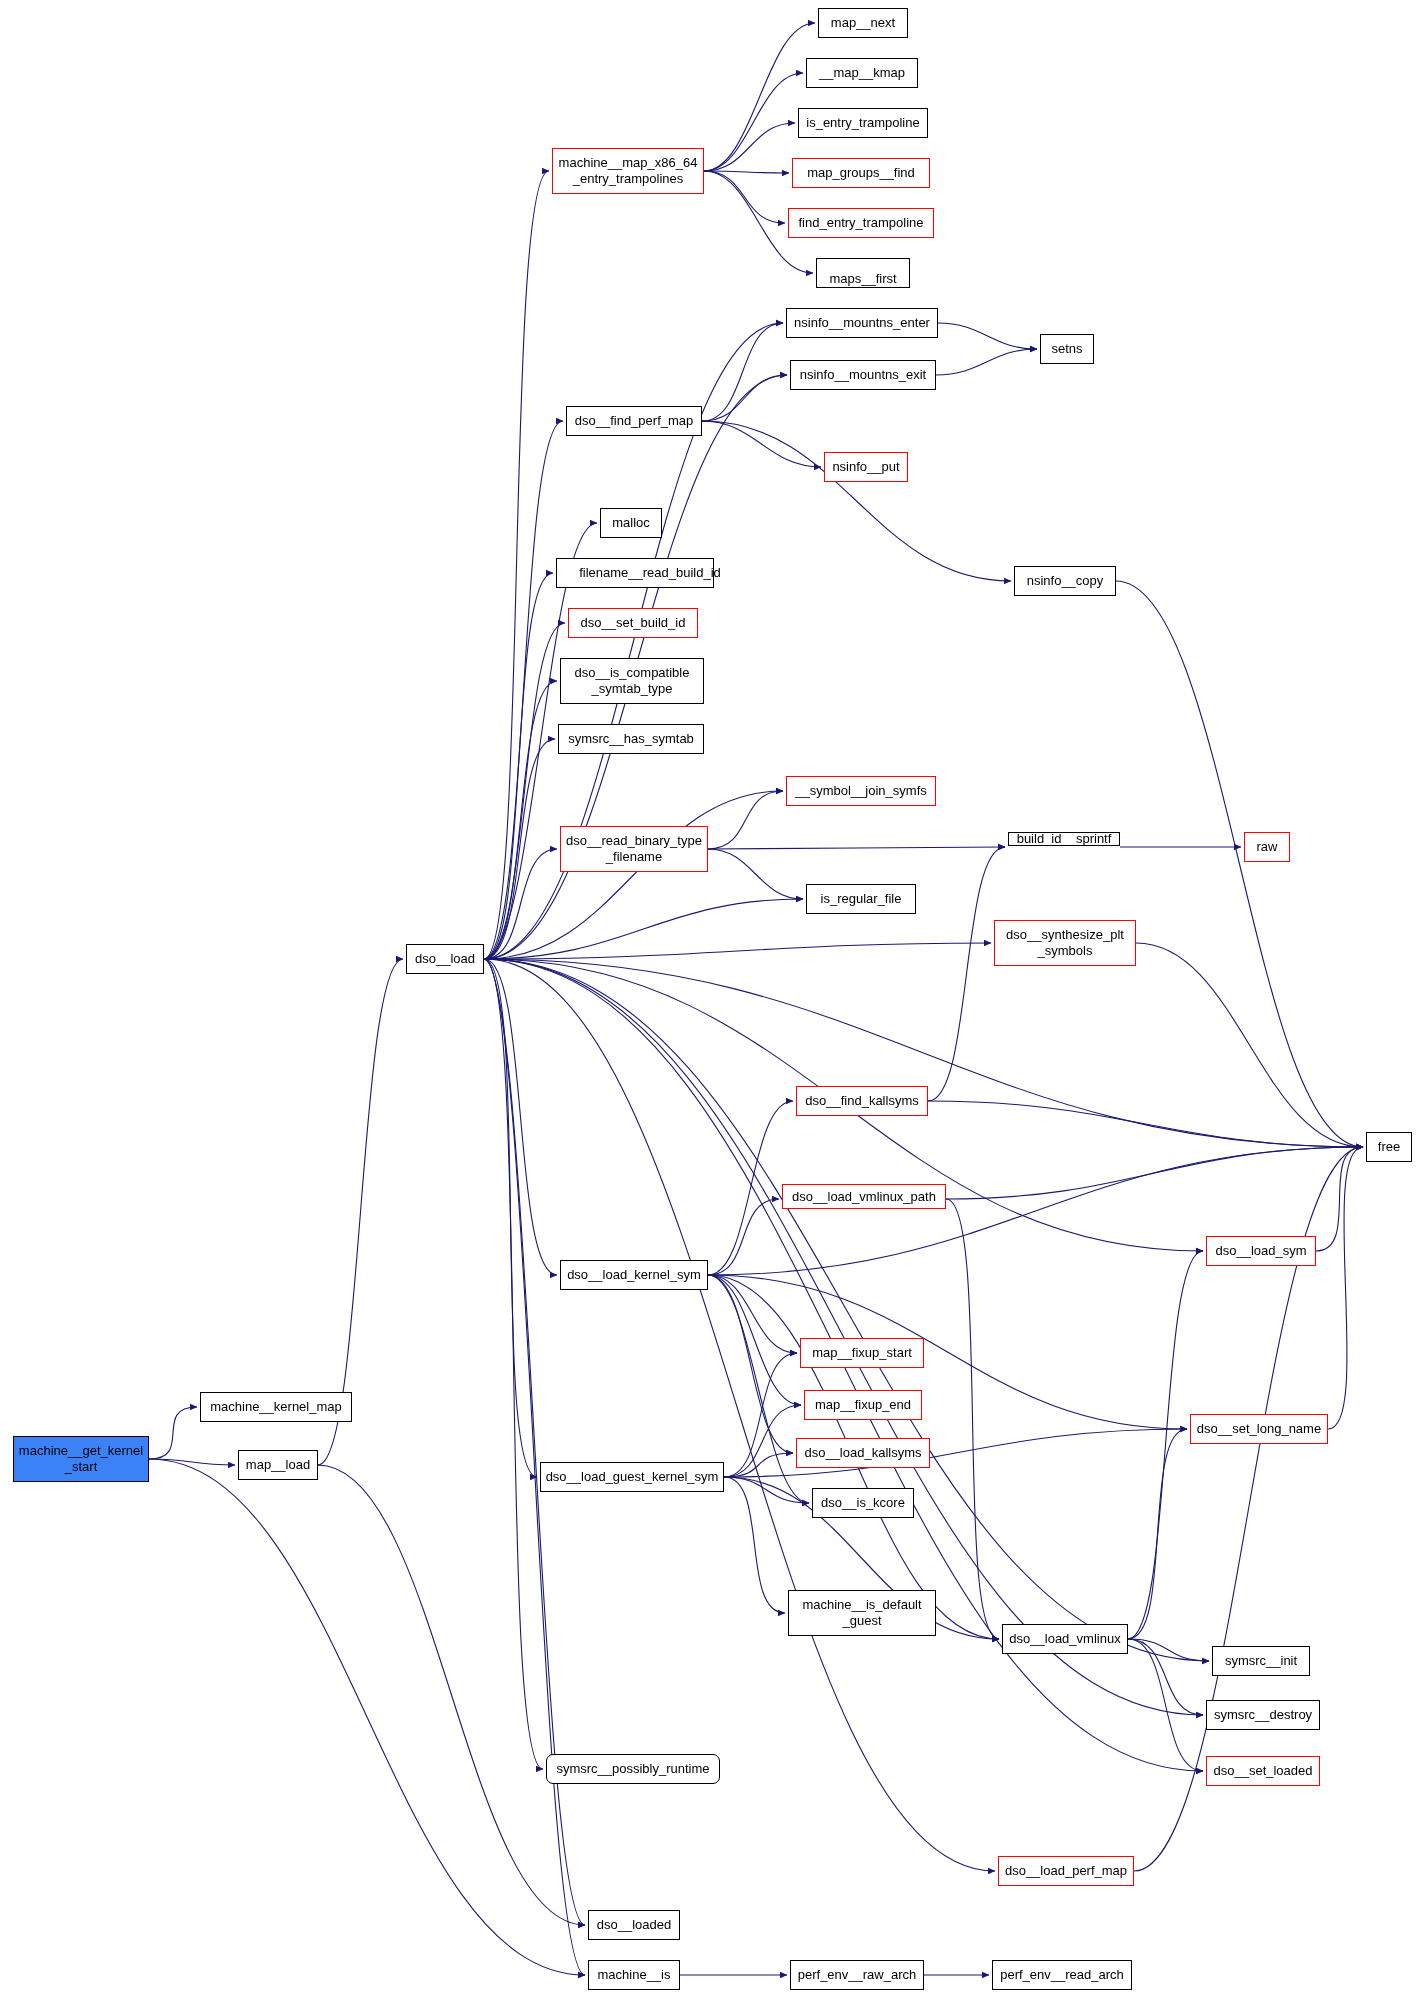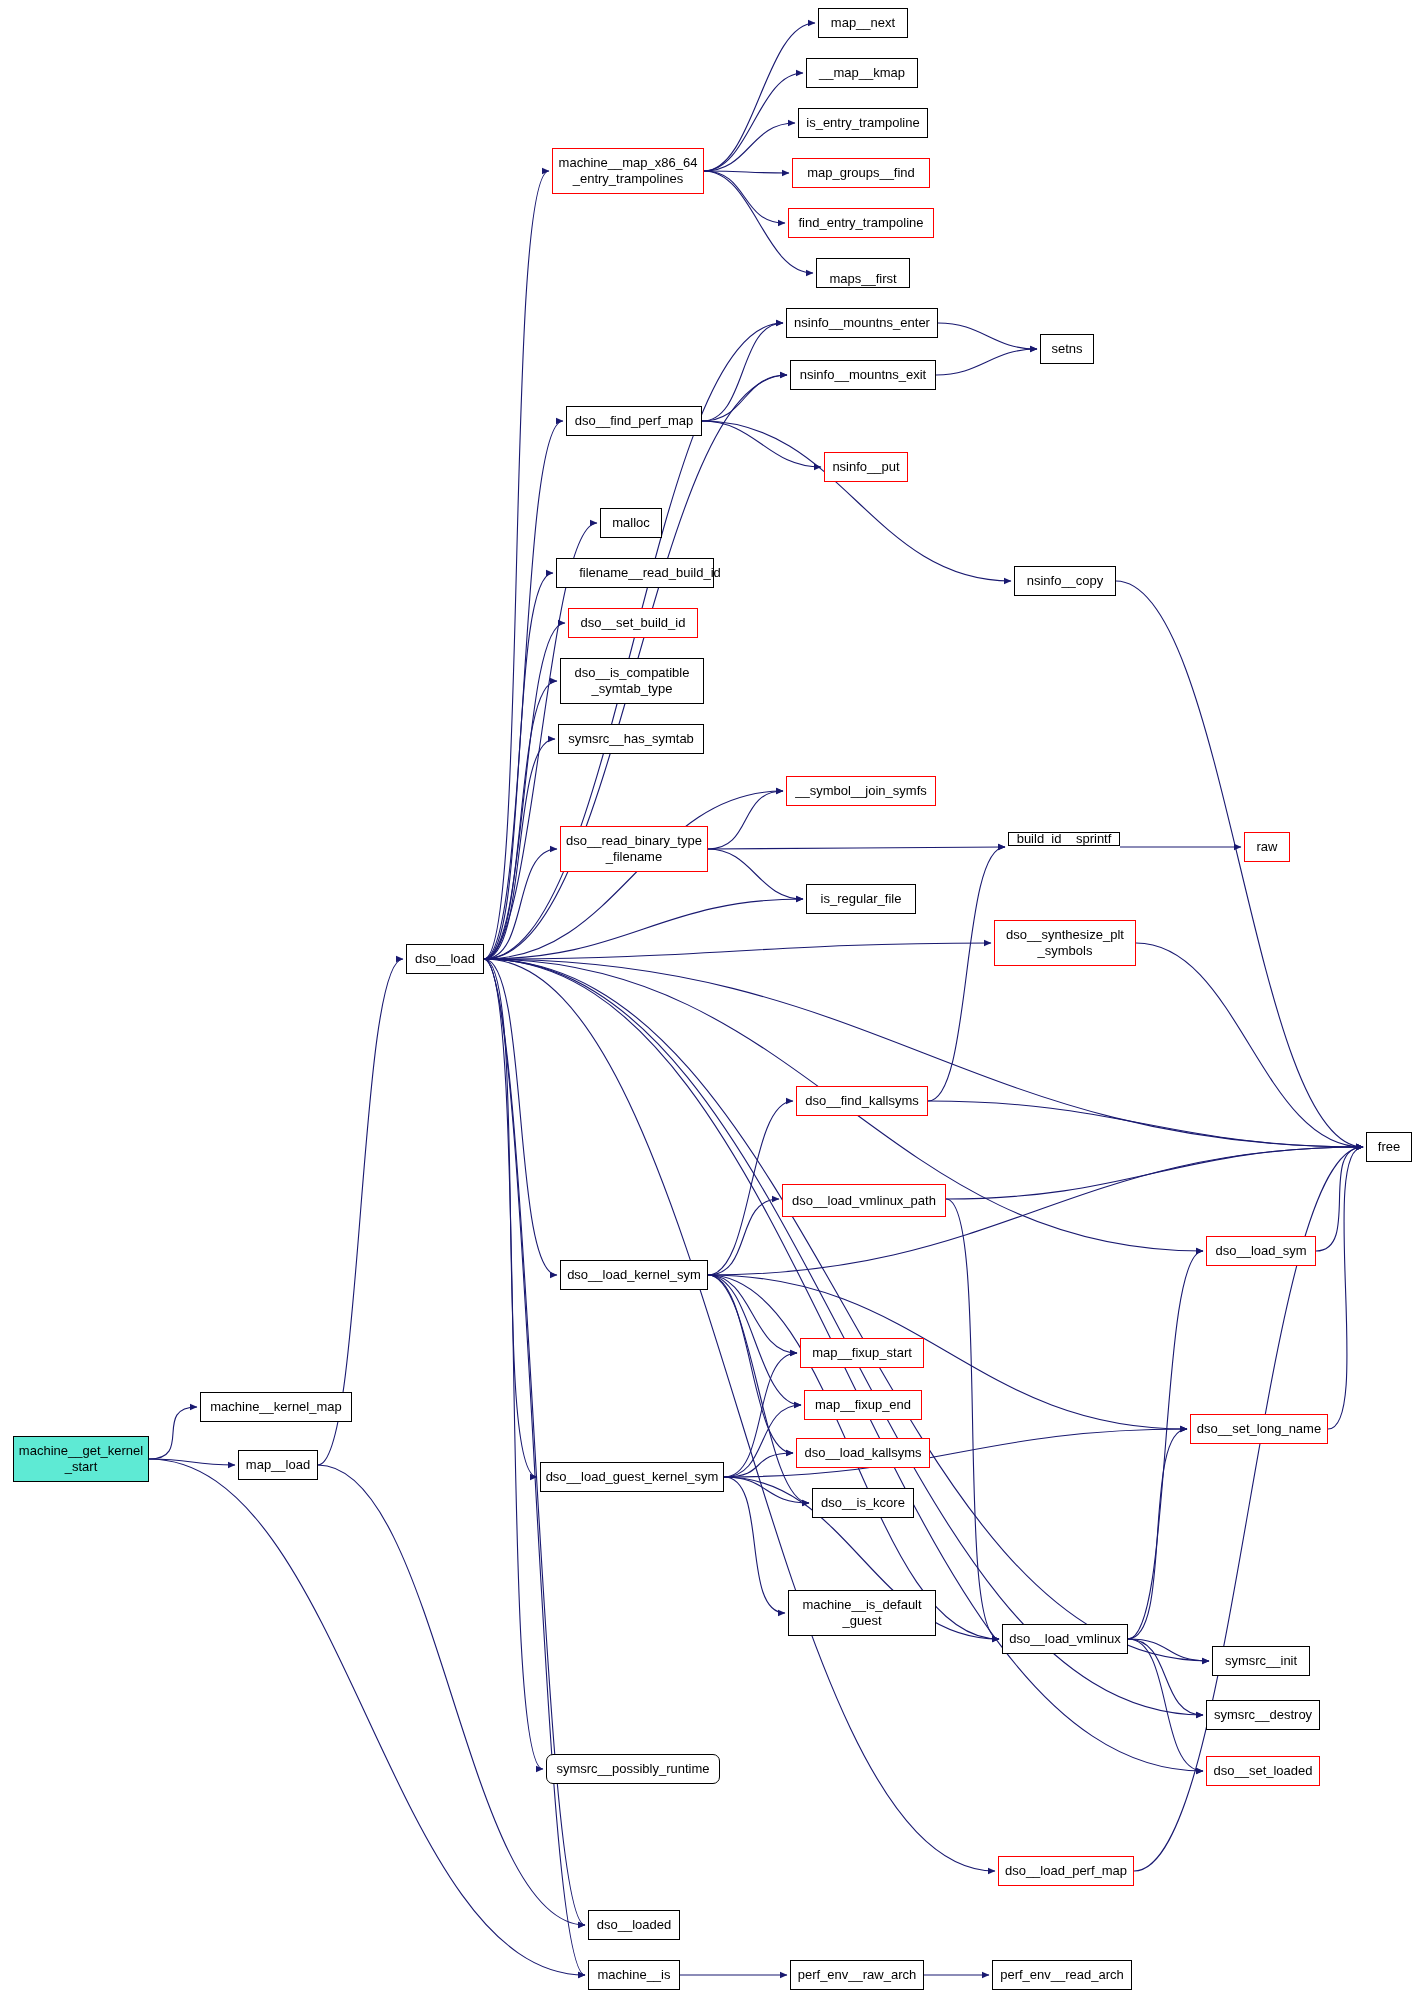--- a/index.html
+++ b/index.html
@@ -23,21 +23,21 @@
     align-items:center;
     justify-content:center;
     font-size:13px;
     line-height:1.22;
     text-align:center;
     white-space:nowrap;
     cursor:pointer;
     z-index:2;
   }
   .node.red{border-color:#ff0000;}
-  .node.selected{background:#5eead4;}
+  .node.selected{background:#3b82f6;}
   .edge{fill:none;stroke-width:1.1px;}
 </style>
 </head>
 <body>
 
 <div id="canvas">
   <svg id="edges" xmlns="http://www.w3.org/2000/svg">
     <defs>
       <marker id="arrow" viewBox="0 0 10 10" refX="8.5" refY="5" markerWidth="7.5" markerHeight="7.5" orient="auto">
         <path d="M 0 1 L 9 5 L 0 9 z" fill="#191970"></path>
@@ -212,21 +212,21 @@
       <div class="node red" style="left: 994px; top: 920px; width: 142px; height: 46px;">
         <div>dso__synthesize_plt</div>
         <div>_symbols</div>
       </div>
       <div class="node red" style="left: 796px; top: 1086px; width: 132px; height: 30px;">
         <div>dso__find_kallsyms</div>
       </div>
       <div class="node plain" style="left: 1366px; top: 1132px; width: 46px; height: 30px;">
         <div>free</div>
       </div>
-      <div class="node red" style="left: 782px; top: 1184px; width: 164px; height: 33px;">
+      <div class="node red" style="left: 782px; top: 1184px; width: 164px; height: 25px;">
         <div>dso__load_vmlinux_path</div>
       </div>
       <div class="node red" style="left: 1206px; top: 1236px; width: 110px; height: 30px;">
         <div>dso__load_sym</div>
       </div>
       <div class="node plain" style="left: 560px; top: 1260px; width: 148px; height: 30px;">
         <div>dso__load_kernel_sym</div>
       </div>
       <div class="node red" style="left: 800px; top: 1338px; width: 124px; height: 30px;">
         <div>map__fixup_start</div>

